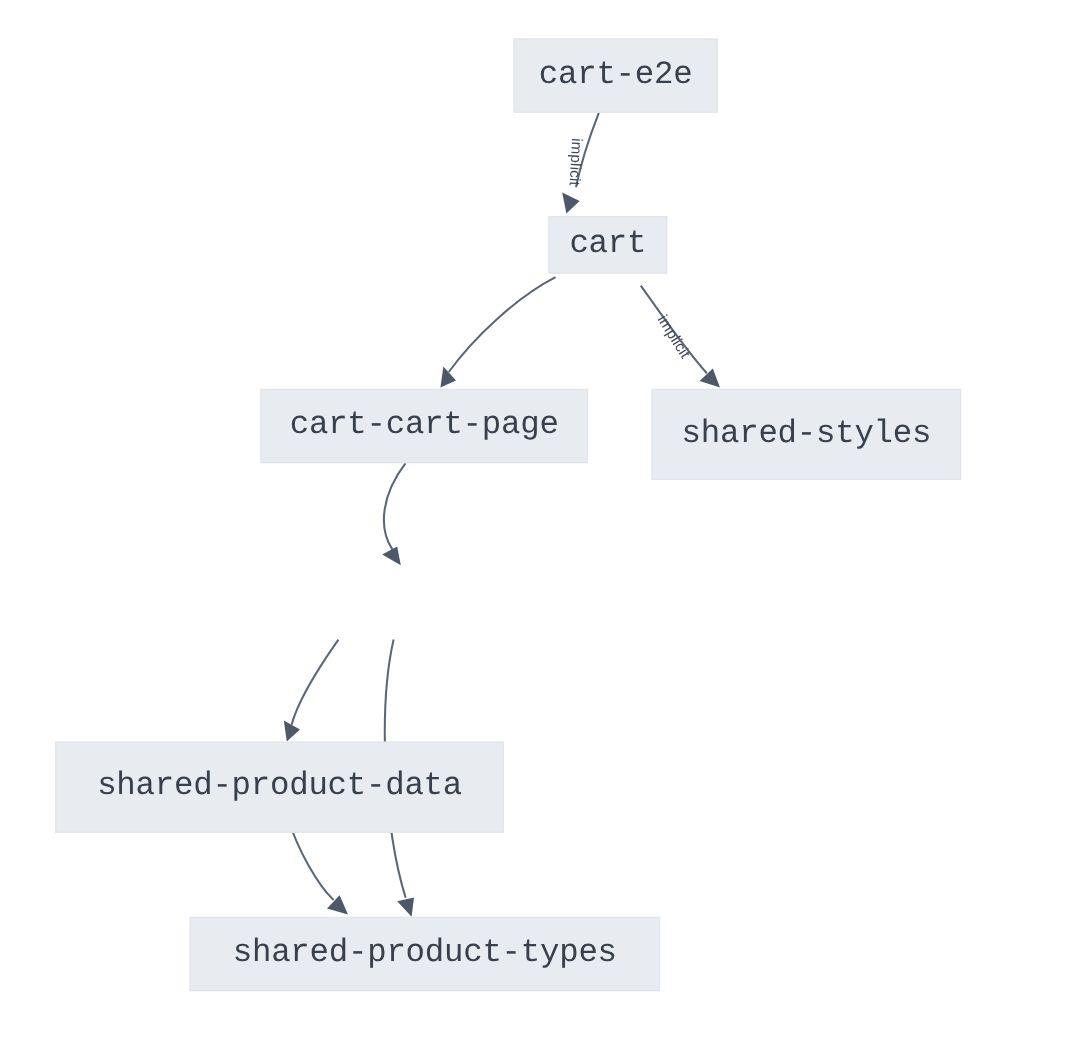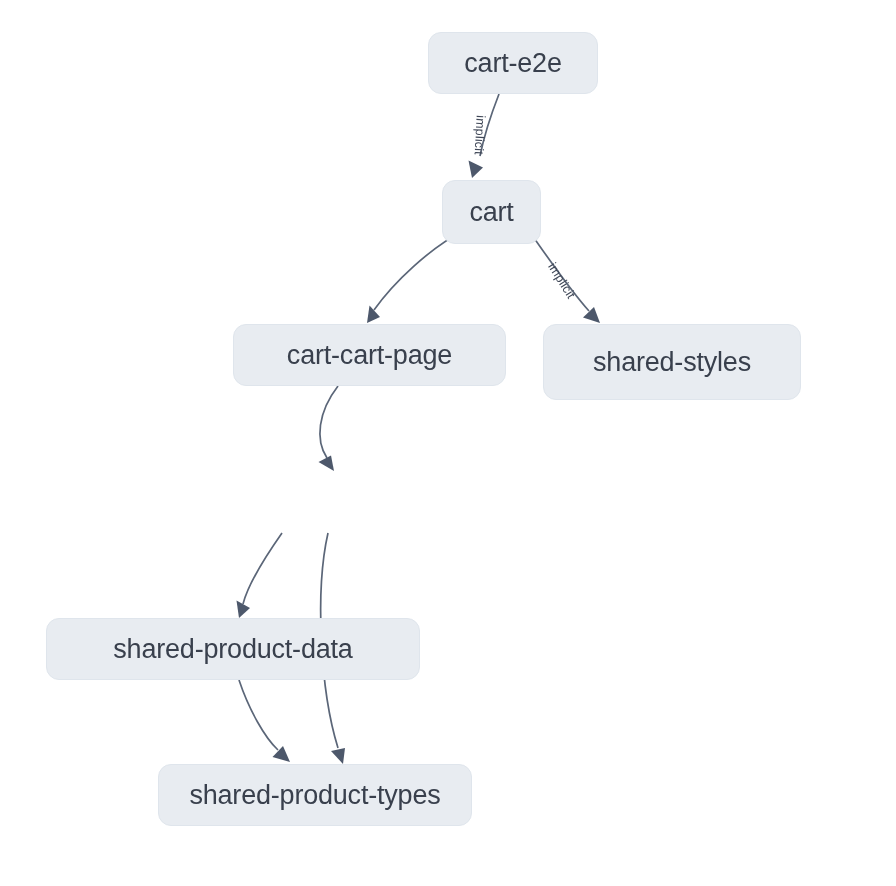--- a/index.html
+++ b/index.html
@@ -40,26 +40,26 @@
     font-family: "Liberation Sans", sans-serif;
     font-size: 12.5px;
     fill: #3f4757;
     letter-spacing: 0.2px;
   }
   .node {
     position: absolute;
     box-sizing: border-box;
     background: #e8ecf1;
     border: 1px solid #dfe5ec;
-    border-radius: 13px;
+    border-radius: 0;
     display: flex;
     align-items: center;
     justify-content: center;
     color: #39404d;
-    font-family: Liberation Sans, sans-serif;
+    font-family: Liberation Mono, monospace;
     font-size: 27px;
     font-weight: 400;
     letter-spacing: -0.2px;
     white-space: nowrap;
     user-select: none;
   }
   
   .node.on-top { z-index: 5; }
 </style>
 </head>
@@ -105,34 +105,34 @@
       <path class="edge-path" d="M 239,680 C 249,710 265,738 278,750"></path>
       <polygon class="edge-arrow" points="290,762 272.5,757 283,746"></polygon>
     </g>
 
   </svg>
 
   <div class="node on-top" style="left:428px; top:32px; width:170px; height:62px;">
     <span>cart-e2e</span>
   </div>
 
-  <div class="node on-top" style="left:442px; top:180px; width:99px; height:64px;">
+  <div class="node on-top" style="left:457px; top:180px; width:99px; height:48px;">
     <span>cart</span>
   </div>
 
-  <div class="node on-top" style="left:217px; top:324px; width:273px; height:62px;margin-left:16px;">
+  <div class="node on-top" style="left:217px; top:324px; width:273px; height:62px;">
     <span>cart-cart-page</span>
   </div>
 
   <div class="node on-top" style="left:543px; top:324px; width:258px; height:76px;">
     <span>shared-styles</span>
   </div>
 
 
-  <div class="node on-top" style="left:46px; top:618px; width:374px; height:62px;">
+  <div class="node on-top" style="left:46px; top:618px; width:374px; height:76px;">
     <span>shared-product-data</span>
   </div>
 
-  <div class="node on-top" style="left:158px; top:764px; width:314px; height:62px;">
+  <div class="node on-top" style="left:158px; top:764px; width:392px; height:62px;">
     <span>shared-product-types</span>
   </div>
 
 </div>
 
 </body></html>

